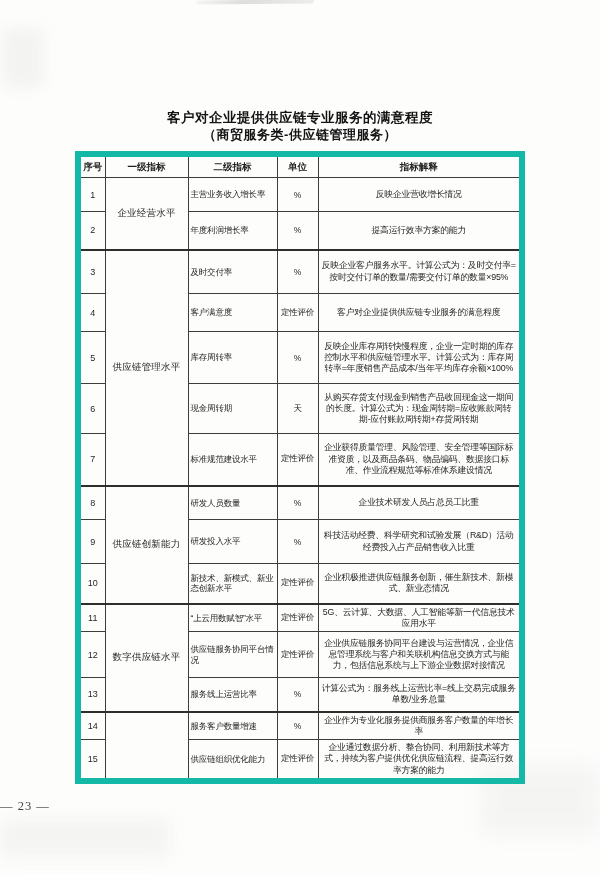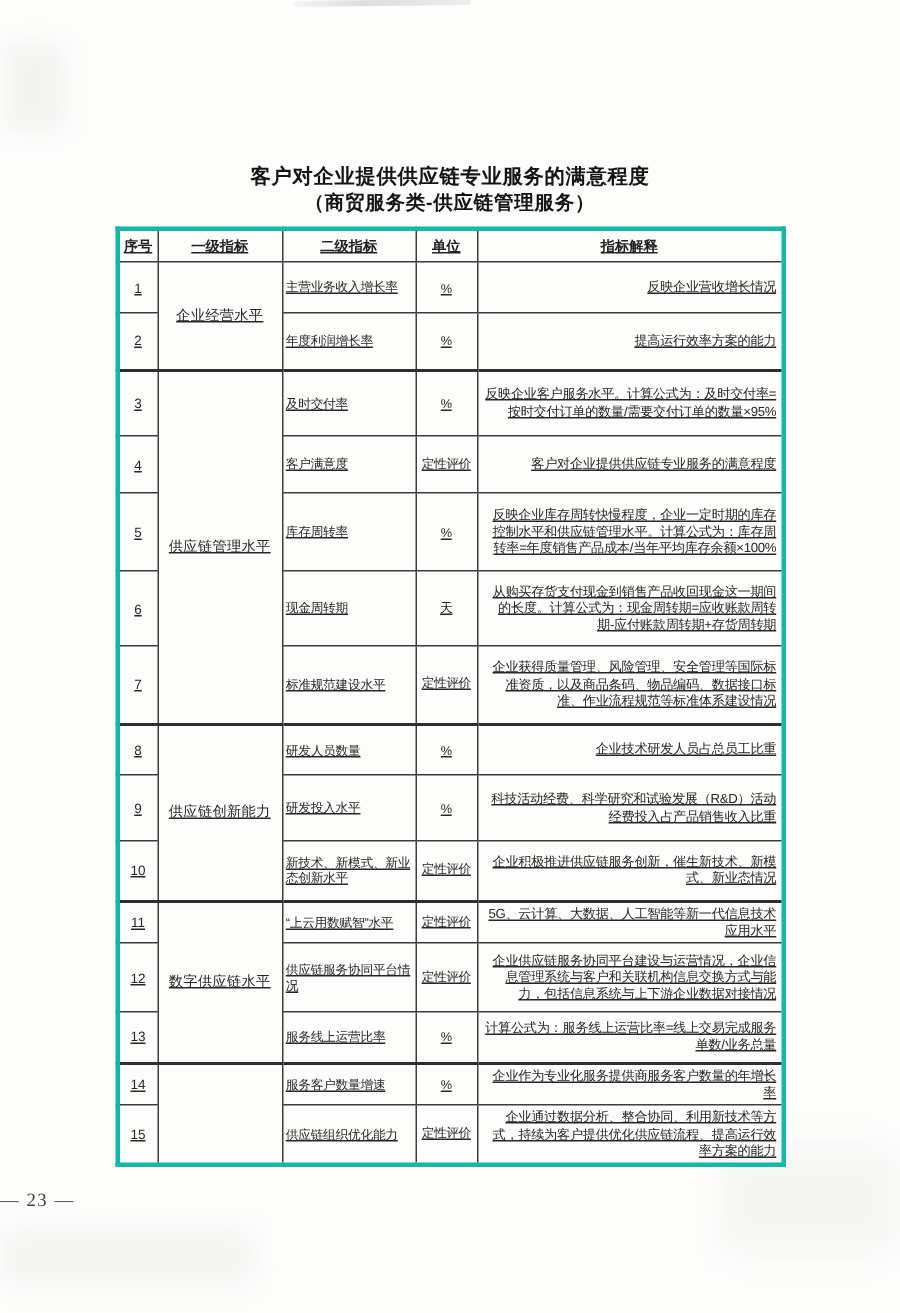--- a/index.html
+++ b/index.html
@@ -26,43 +26,42 @@
   .title{
     text-align:center;font-weight:bold;color:#141414;
     letter-spacing:.5px;
   }
   .title .line1{font-size:13.5px;line-height:17px;}
   .title .line2{font-size:13px;line-height:17px;}
 
   table.indicator{
     border-collapse:collapse;table-layout:fixed;
     width:444px;margin:8px auto 0 auto;
-    border:3px solid #14b8a6;
-    text-decoration:underline;
+    border:6px solid #14b8a6;
   }
   table.indicator th,table.indicator td{
     border:1px solid #3d3d3d;
     overflow:hidden;
     vertical-align:middle;
   }
   table.indicator th{
     font-size:9.5px;font-weight:bold;height:20px;
     text-align:center;color:#1f1f1f;padding:0;
   }
   col.c-no{width:27px;}
   col.c-l1{width:83px;}
   col.c-l2{width:89px;}
   col.c-unit{width:41px;}
   col.c-expl{width:204px;}
 
   td.no{text-align:center;font-size:9px;padding:0;}
   td.lvl1{text-align:center;font-size:9.5px;padding:0 1px;letter-spacing:.2px;}
   td.lvl2{text-align:left;font-size:8.5px;padding:1px 2px;line-height:10.5px;letter-spacing:-0.2px;}
   td.unit{text-align:center;font-size:8.5px;padding:0;letter-spacing:-0.3px;}
-  td.expl{text-align:right;font-size:8.8px;padding:2px 3px;line-height:11.3px;letter-spacing:-0.2px;}
+  td.expl{text-align:center;font-size:8.8px;padding:2px 3px;line-height:11.3px;letter-spacing:-0.2px;}
 
   tr.r1{height:34px}tr.r2{height:38px}tr.r3{height:44px}tr.r4{height:38px}
   tr.r5{height:52px}tr.r6{height:50px}tr.r7{height:52px}tr.r8{height:34px}
   tr.r9{height:44px}tr.r10{height:40px}tr.r11{height:20px}tr.r12{height:46px}
   tr.r13{height:34px}tr.r14{height:27px}tr.r15{height:40px}
 
   tr.group-start td{border-top:2px solid #2e2e2e;}
 
   .page-number{
     margin-top:15px;

